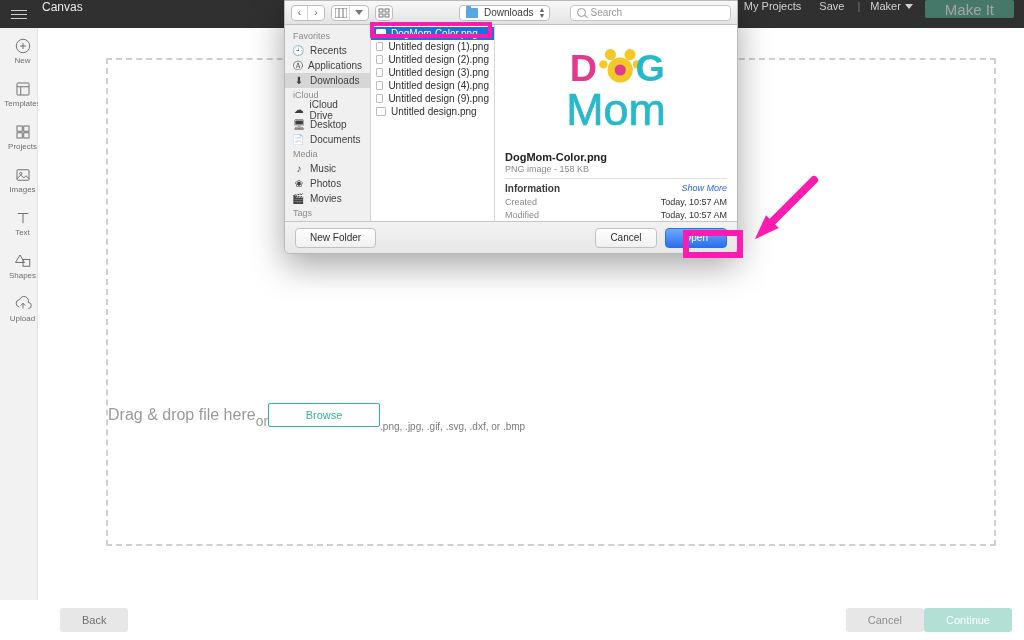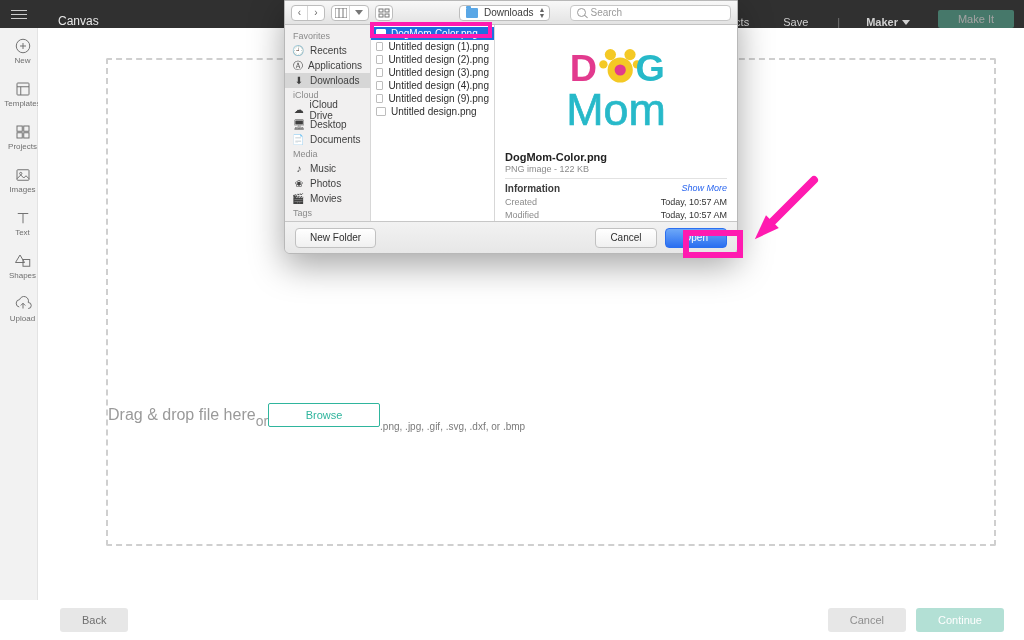--- a/index.html
+++ b/index.html
@@ -1,45 +1,45 @@
 <!DOCTYPE html>
 <html><head>
 <meta charset="utf-8">
 <style>
   * { margin:0; padding:0; box-sizing:border-box; font-family:-apple-system,BlinkMacSystemFont,"Segoe UI",Helvetica,Arial,sans-serif; }
   body { width:1024px; height:640px; overflow:hidden; background:#fff; position:relative; }
 
   
-  .topbar { height:28px; background:#303030; color:#d0d0d0; display:flex; align-items:flex-end; font-size:11px;gap:16px; }
+  .topbar { height:28px; background:#303030; color:#d0d0d0; display:flex; align-items:flex-start; font-size:11px; }
   .topbar .ham { width:38px; height:28px; display:flex; align-items:center; justify-content:center; }
   .ham-lines { display:flex; flex-direction:column; gap:3px; }
   .ham-lines span { width:16px; height:1px; background:#ccc; display:block; }
   .topbar .title { padding-left:4px; color:#e8e8e8; font-size:12px; }
   .topbar .spacer { flex:1; }
   .topbar .link { padding:0 9px; cursor:pointer; color:#d0d0d0; }
   .topbar .sep { color:#777; padding:0 4px; }
-  .topbar .maker { padding:0 6px; display:flex; align-items:center; gap:4px; color:#d0d0d0;font-weight:bold; }
+  .topbar .maker { padding:0 6px; display:flex; align-items:center; gap:4px; color:#d0d0d0; }
   .chevd { width:0;height:0;border-left:4px solid transparent;border-right:4px solid transparent;border-top:5px solid #d0d0d0; }
-  .make-btn { margin:0 10px 0 6px; height:18px; padding:0 20px; border-radius:2px; background:#59b49a; color:#fff; font-size:11px; display:flex; align-items:center; opacity:.55; }
+  .make-btn { margin:0 10px 0 6px; height:18px; padding:0 20px; border-radius:2px; background:#59b49a; color:#fff; font-size:15px; display:flex; align-items:center; opacity:.55; }
 
   
   .rail { position:absolute; left:0; top:28px; bottom:0; width:38px; background:#f2f2f2; border-right:1px solid #e3e3e3; display:flex; flex-direction:column; align-items:center; padding-top:8px; gap:14px; }
   .rail-item { width:38px; display:flex; flex-direction:column; align-items:center; gap:0; color:#6f6f6f; font-size:8px; cursor:pointer;padding-left:8px; }
   .rail-ico { width:20px; height:20px; display:flex; align-items:center; justify-content:center; }
   .rail-ico svg { width:18px; height:18px; stroke:#6f6f6f; fill:none; stroke-width:1.3; }
 
   
   .workspace { position:absolute; left:38px; right:0; top:28px; bottom:40px; background:#fff; padding:20px; }
   .dropzone { position:absolute; left:68px; right:28px; top:30px; bottom:54px; border:2px dashed #cfcfcf; border-radius:2px; display:flex; flex-direction:row; align-items:center; justify-content:flex-start; padding-top:226px; color:#9a9a9a; font-size:16px; }
   .dropzone .or { margin:16px 0 4px; font-size:14px; color:#9c9c9c;text-align:center; }
   .browse-btn { width:112px; height:24px; border:1px solid #2fb59d; color:#2fb59d; background:#fff; font-size:11px; border-radius:2px; display:flex; align-items:center; justify-content:center; }
   .filetypes { margin-top:22px; font-size:10px; color:#7a7a7a; }
 
   
-  .bottombar { position:absolute; left:0; right:0; bottom:0; height:40px; background:#fff; display:flex; align-items:center; padding:0 20px 0 60px; gap:10px; }
+  .bottombar { position:absolute; left:0; right:0; bottom:0; height:40px; background:#fff; display:flex; align-items:center; padding:0 12px 0 60px; }
   .btn-flat { height:24px; padding:0 22px; border-radius:3px; font-size:11px; display:flex; align-items:center; justify-content:center; }
   .btn-back { background:#e7e7e7; color:#6f6f6f; }
   .bottombar .spc { flex:1; }
   .btn-cancel2 { background:#e7e7e7; color:#8f8f8f; }
   .btn-continue { background:#69c2ac; color:#fff; opacity:.5; }
 
   
   .dialog { position:absolute; left:284px; top:0; width:454px; height:254px; background:#ececec; border:1px solid #b8b8b8; border-radius:0 0 6px 6px; box-shadow:0 12px 34px rgba(0,0,0,.35); display:flex; flex-direction:column; overflow:hidden; z-index:50; }
   .dlg-toolbar { height:24px; background:linear-gradient(#f8f8f8,#e3e3e3); border-bottom:1px solid #c2c2c2; display:flex; align-items:center; padding:0 6px; gap:6px; font-size:10px; }
   .seg { display:flex; border:1px solid #bdbdbd; border-radius:4px; background:#fff; height:16px; overflow:hidden; }
@@ -327,21 +327,21 @@
             <circle cx="-4" cy="22" r="6" fill="#f4c925"></circle>
             <circle cx="44" cy="22" r="6" fill="#f4c925"></circle>
             <path d="M12 30 a8 8 0 1 1 16 0 a8 8 0 0 1 -8 8 a8 8 0 0 1 -8 -8" fill="#e23a8e"></path>
           </g>
           <text x="128" y="66" font-family="Arial Black,Arial" font-weight="900" font-size="54" fill="#27b9c9">G</text>
 
           <text x="100" y="128" text-anchor="middle" font-family="'Brush Script MT',cursive" font-size="64" fill="#27b9c9" stroke="#27b9c9" stroke-width="1">Mom</text>
         </svg>
       </div>
       <div class="prev-name">DogMom-Color.png</div>
-      <div class="prev-sub">PNG image - 122 KB</div>
+      <div class="prev-sub">PNG image - 158 KB</div>
       <div class="inf-head">
         <b>Information</b>
         <span class="sm">Show More</span>
       </div>
       <div class="inf-row">
           <span>Created</span>
           <span class="v">Today, 10:57 AM</span>
         </div>
       <div class="inf-row">
           <span>Modified</span>

